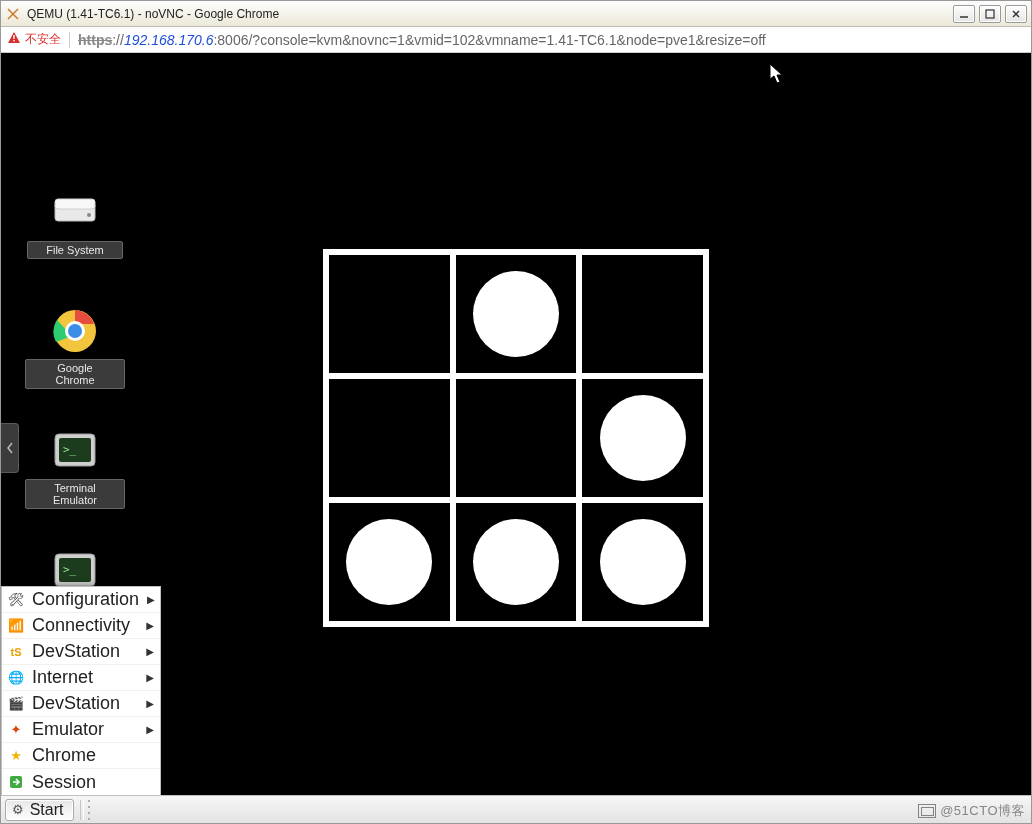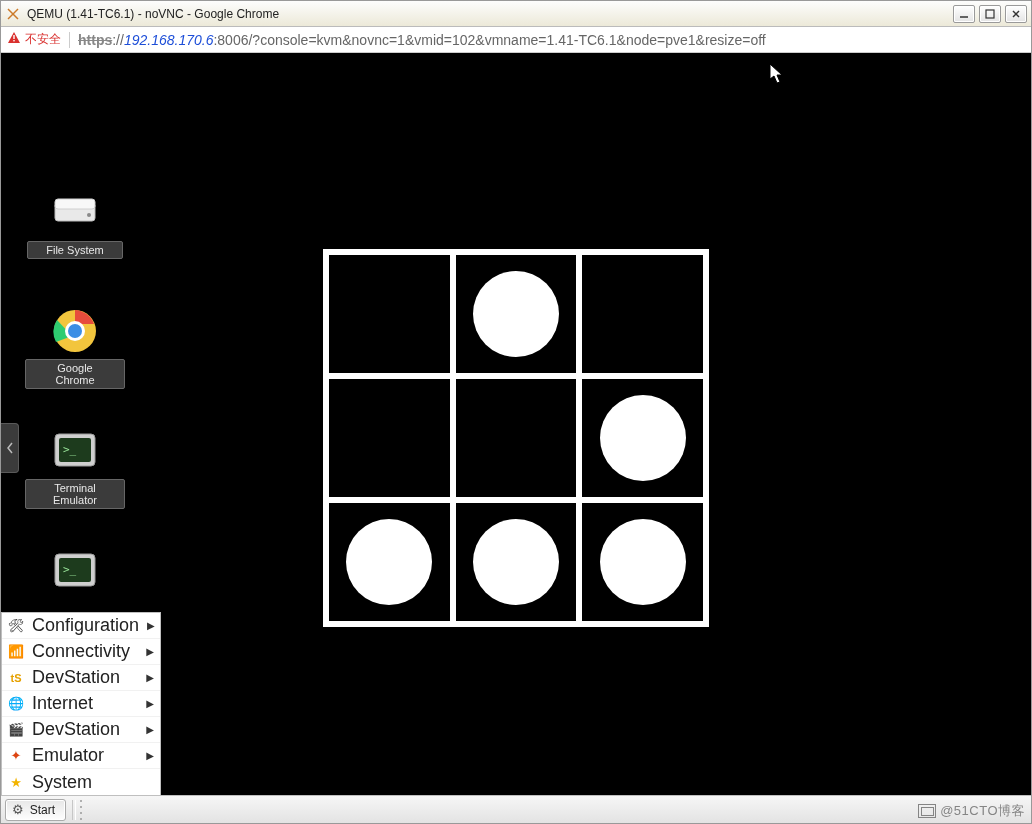--- a/index.html
+++ b/index.html
@@ -35,21 +35,21 @@
   .sm-item { height:26px; display:flex; align-items:center; padding:0 6px; gap:8px; color:#222; }
   .sm-item:not(:last-child){ border-bottom:1px solid #f1f1f1; }
   .sm-item .ico { width:16px; height:16px; display:flex; align-items:center; justify-content:center; font-size:13px; }
   .sm-item .txt { flex:1; font-size:18px; }
   .sm-item .arrow { color:#333; font-size:10px; }
   
   .taskbar { height:28px; background:linear-gradient(#f6f6f6,#e3e3e3); border-top:1px solid #bfbfbf; display:flex; align-items:center; padding:0 4px; position:relative; }
   .start-btn { height:22px; padding:0 10px 0 6px; background:linear-gradient(#fefefe,#e7e7e7); border:1px solid #aaa; border-radius:3px; display:flex; align-items:center; gap:6px; box-shadow: inset 0 0 0 1px #fff; }
   .start-btn.active { background:linear-gradient(#e7e7e7,#fefefe); }
   .start-btn .gear { font-size:13px; color:#555; }
-  .start-btn .slabel{ font-size:12px; color:#222; }
+  .start-btn .slabel{ font-size:16px; color:#222; }
   .tb-divider { width:4px; height:20px; margin-left:6px; border-left:1px solid #c6c6c6; border-right:1px solid #fff; }
   .dots-handle { width:8px; height:20px; margin-left:2px; display:flex; flex-direction:column; justify-content:space-between; }
   .dots-handle span{ display:block; width:2px; height:2px; background:#9a9a9a; border-radius:50%; margin-left:2px;}
   .watermark { position:absolute; right:6px; bottom:3px; font-size:13px; color:#7a7a7a; opacity:.9; display:flex; align-items:center; gap:4px; letter-spacing:0.5px;margin-top:24px;}
   .watermark .wm-ico{ width:18px;height:14px;border:1px solid #7a7a7a; position:relative;}
   .watermark .wm-ico::before{content:"";position:absolute;left:2px;top:2px;width:11px;height:7px;border:1px solid #7a7a7a;}
   
   .cursor { position:absolute; left:768px; top:10px; width:16px; height:22px; }
   .cursor svg{ display:block; }
 </style>
@@ -207,21 +207,30 @@
           <span class="txt">DevStation</span>
           <span class="arrow">▶</span>
         </div>
         <div class="sm-item">
           <span class="ico" style="color:#d41;">✦</span>
           <span class="txt">Emulator</span>
           <span class="arrow">▶</span>
         </div>
         <div class="sm-item">
           <span class="ico" style="color:#f3b400;">★</span>
-          <span class="txt">System</span>
+          <span class="txt">Chrome</span>
+        </div>
+        <div class="sm-item">
+          <span class="ico">
+            <svg width="14" height="14" viewBox="0 0 14 14">
+                <rect x="1" y="1" width="12" height="12" rx="2" fill="#3faa3f"></rect>
+                <path d="M4 7 h5 M7 4 l3 3 -3 3" stroke="#fff" stroke-width="1.5" fill="none"></path>
+              </svg>
+          </span>
+          <span class="txt">Session</span>
         </div>
       </div>
 
       <div class="cursor">
         <svg width="16" height="22" viewBox="0 0 16 22">
           <polygon points="1,1 1,16 5,13 8,20 11,19 8,12 13,12" fill="#fff" stroke="#000" stroke-width="1"></polygon>
         </svg>
       </div>
 
     </div>

